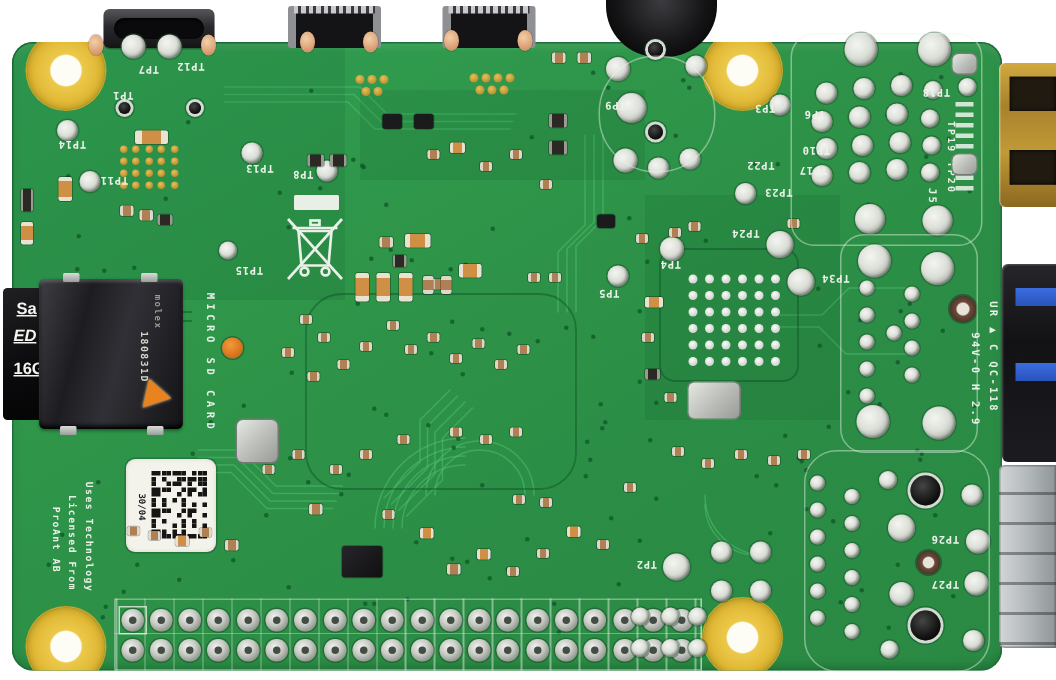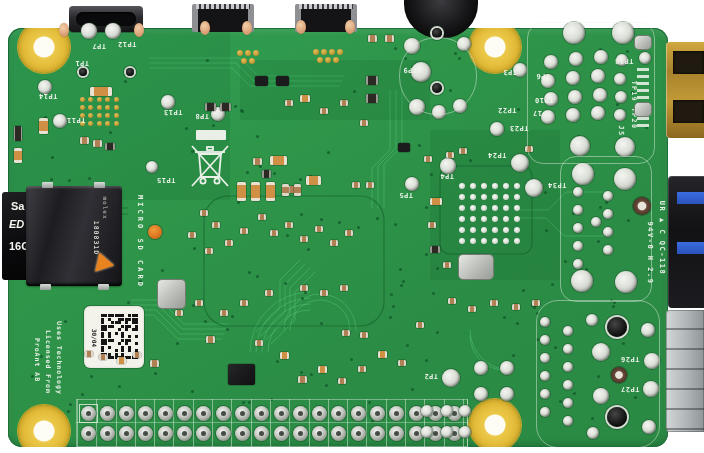--- a/index.html
+++ b/index.html
@@ -68,21 +68,21 @@
     background:linear-gradient(180deg,#26262a,#121215 40%,#1c1c20);box-shadow:inset 1px 1px 0 rgba(255,255,255,.15);}
   #usb3 .b1,#usb3 .b2{position:absolute;left:9px;width:27px;height:12px;background:linear-gradient(180deg,#3a6de0,#2a53bb);}
   #usb3 .b1{top:16px;} #usb3 .b2{top:66px;}
   #eth{position:absolute;left:666px;top:310px;width:38px;height:122px;border-radius:4px 0 0 4px;
     background:linear-gradient(90deg,#d3d6d7,#b3b8ba 50%,#8f9598);
     box-shadow:inset 0 0 0 1px rgba(60,65,68,.4);}
   #eth::before{content:"";position:absolute;inset:0;
     background:repeating-linear-gradient(180deg,transparent 0 18px,rgba(40,45,48,.45) 18px 20px);}
   #sdcard{position:absolute;left:2px;top:192px;width:40px;height:88px;border-radius:3px 6px 6px 3px;
     background:linear-gradient(160deg,#202022,#0a0a0c 60%,#040405);}
-  #sdcard span{position:absolute;color:#f4f4f0;font:bold 11px "Liberation Sans",sans-serif;}
+  #sdcard span{position:absolute;color:#f4f4f0;font:bold 11px "Liberation Sans",sans-serif;text-decoration:underline;}
   #sdcard .l1{left:9px;top:8px;} #sdcard .l2{left:7px;top:26px;font-style:italic;} #sdcard .l3{left:7px;top:48px;}
   #sdslot{position:absolute;left:26px;top:186px;width:96px;height:100px;border-radius:4px;
     background:linear-gradient(105deg,#3e3e44 0%,#1d1d21 30%,#303036 55%,#141417 100%);
     box-shadow:inset 0 2px 2px rgba(255,255,255,.18), inset 0 -2px 3px #000, 0 1px 2px rgba(0,30,10,.4);}
   #sdslot .tab{position:absolute;width:11px;height:6px;background:linear-gradient(180deg,#d9dcd8,#9a9e9a);border-radius:1px;}
   #tri{position:absolute;left:66px;top:66px;width:0;height:0;border-left:10px solid transparent;border-right:10px solid transparent;
     border-bottom:17px solid #e8831f;transform:rotate(-18deg);filter:drop-shadow(0 0 1px #f7d9b0);}
   #molex{left:79px;top:22px;color:#9a9a94;font-size:6px;letter-spacing:1px;position:absolute;}
   #serial{left:70px;top:52px;color:#d6d6cc;font-size:6.5px;letter-spacing:1px;position:absolute;}
   #sticker{position:absolute;left:84px;top:306px;width:60px;height:62px;border-radius:6px;background:#f3f3ec;

